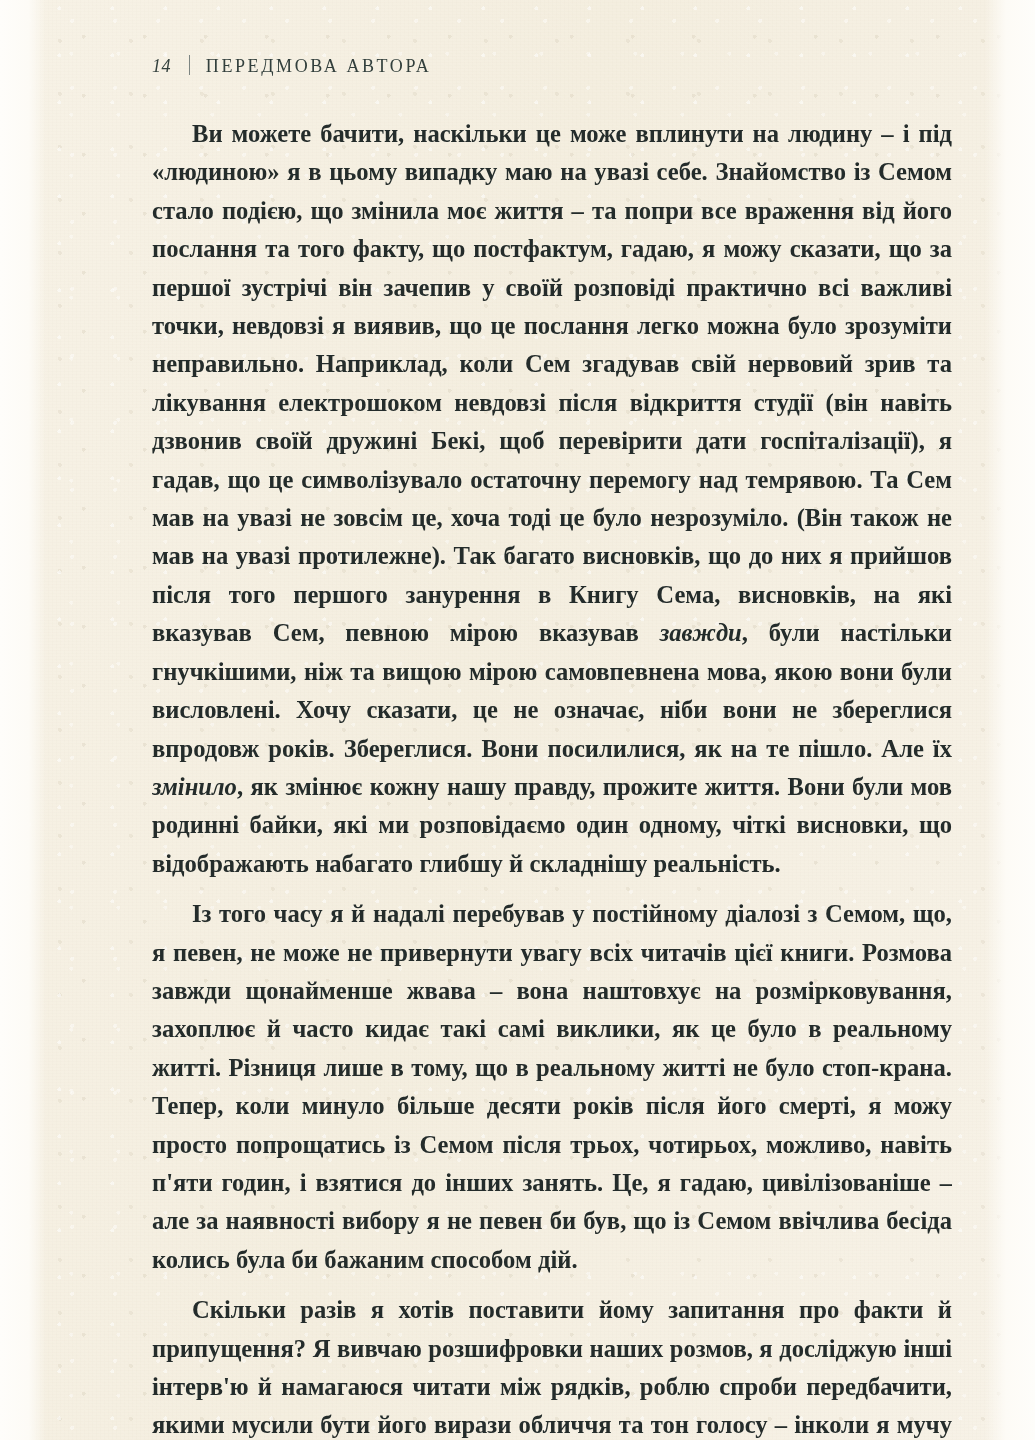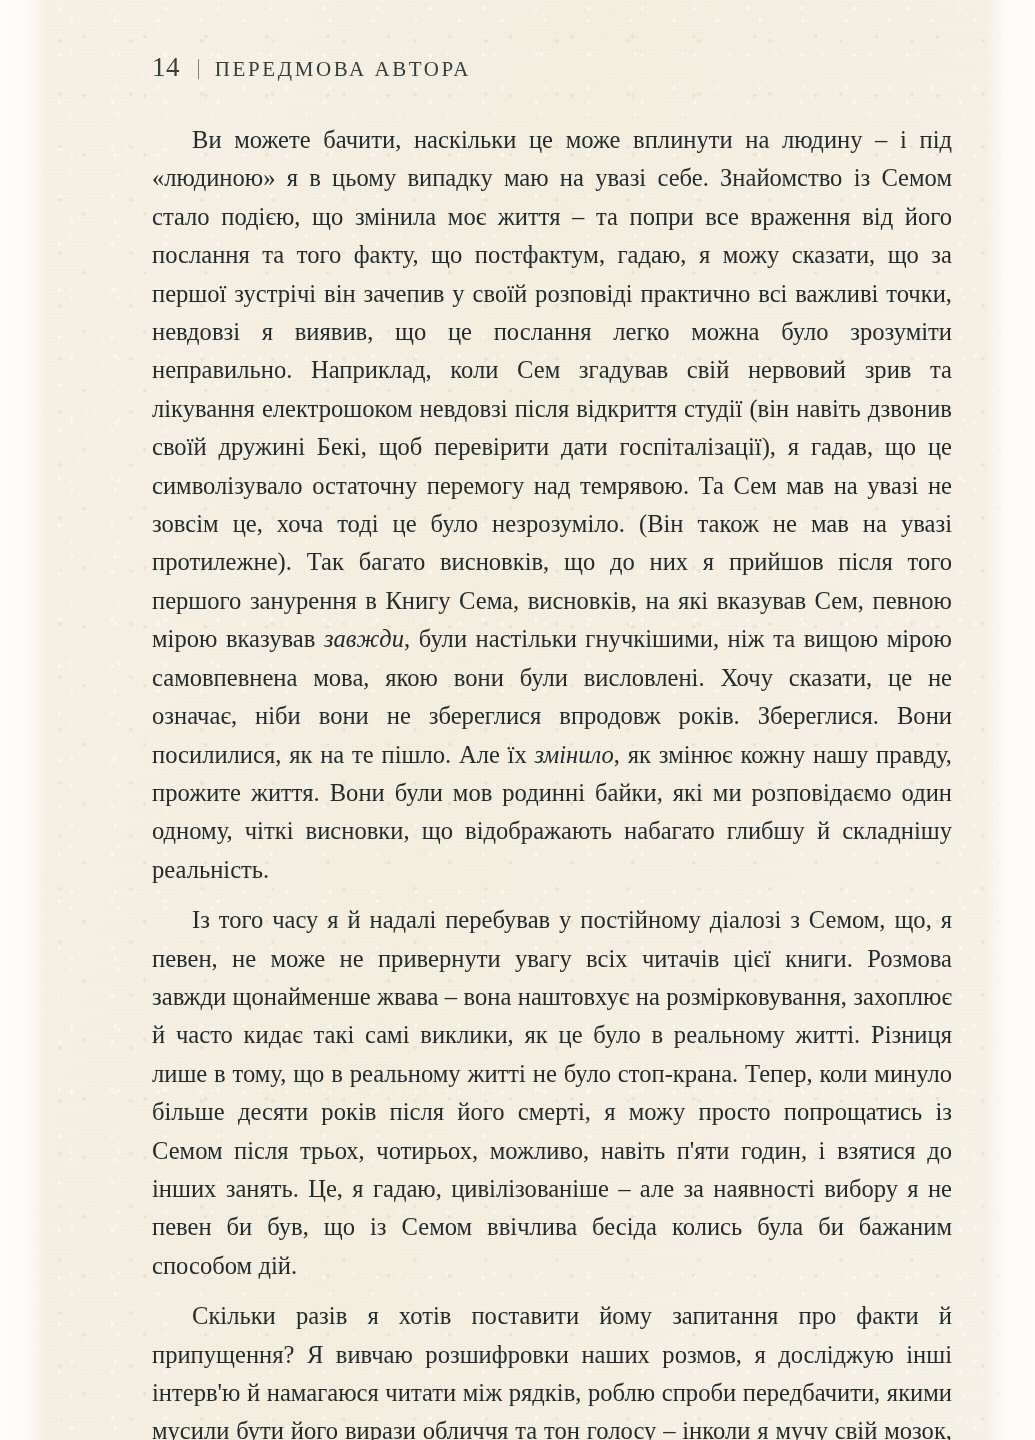--- a/index.html
+++ b/index.html
@@ -73,53 +73,55 @@
   .running-head {
     display: flex;
     align-items: baseline;
     margin-top: 52px;
     color: #2f3a38;
     font-size: 19px;
     white-space: nowrap;
   }
   .folio {
     font-family: "Liberation Serif", "DejaVu Serif", serif;
-    font-size: 27px;
+    font-size: 18px;
     letter-spacing: .4px;
     color: #33403d;
+    font-style: italic;
   }
   .rule {
     display: inline-block;
     width: 1px;
     height: 20px;
     background: #7d8582;
     margin: 0 16px 0 18px;
     transform: translateY(3px);
   }
   .head-title {
-    font-size: 21px;
+    font-size: 18px;
     letter-spacing: 2.6px;
     color: #323f3c;
     text-transform: uppercase;
   }
 
   .body-text {
     margin-top: 38px;
   }
 
   p.para {
     margin: 0;
     color: #242c2b;
     font-size: 24.6px;
     line-height: 38.4px;
     text-align: justify;
     text-justify: inter-word;
     text-indent: 40px;
     word-spacing: .2px;
     hyphens: manual;
+    font-weight: bold;
   }
   p.para + p.para { margin-top: 12px; }
 
   p.para i, p.para em {
     font-style: italic;
   }
 
   
   .clip { overflow: hidden; }
 </style>

